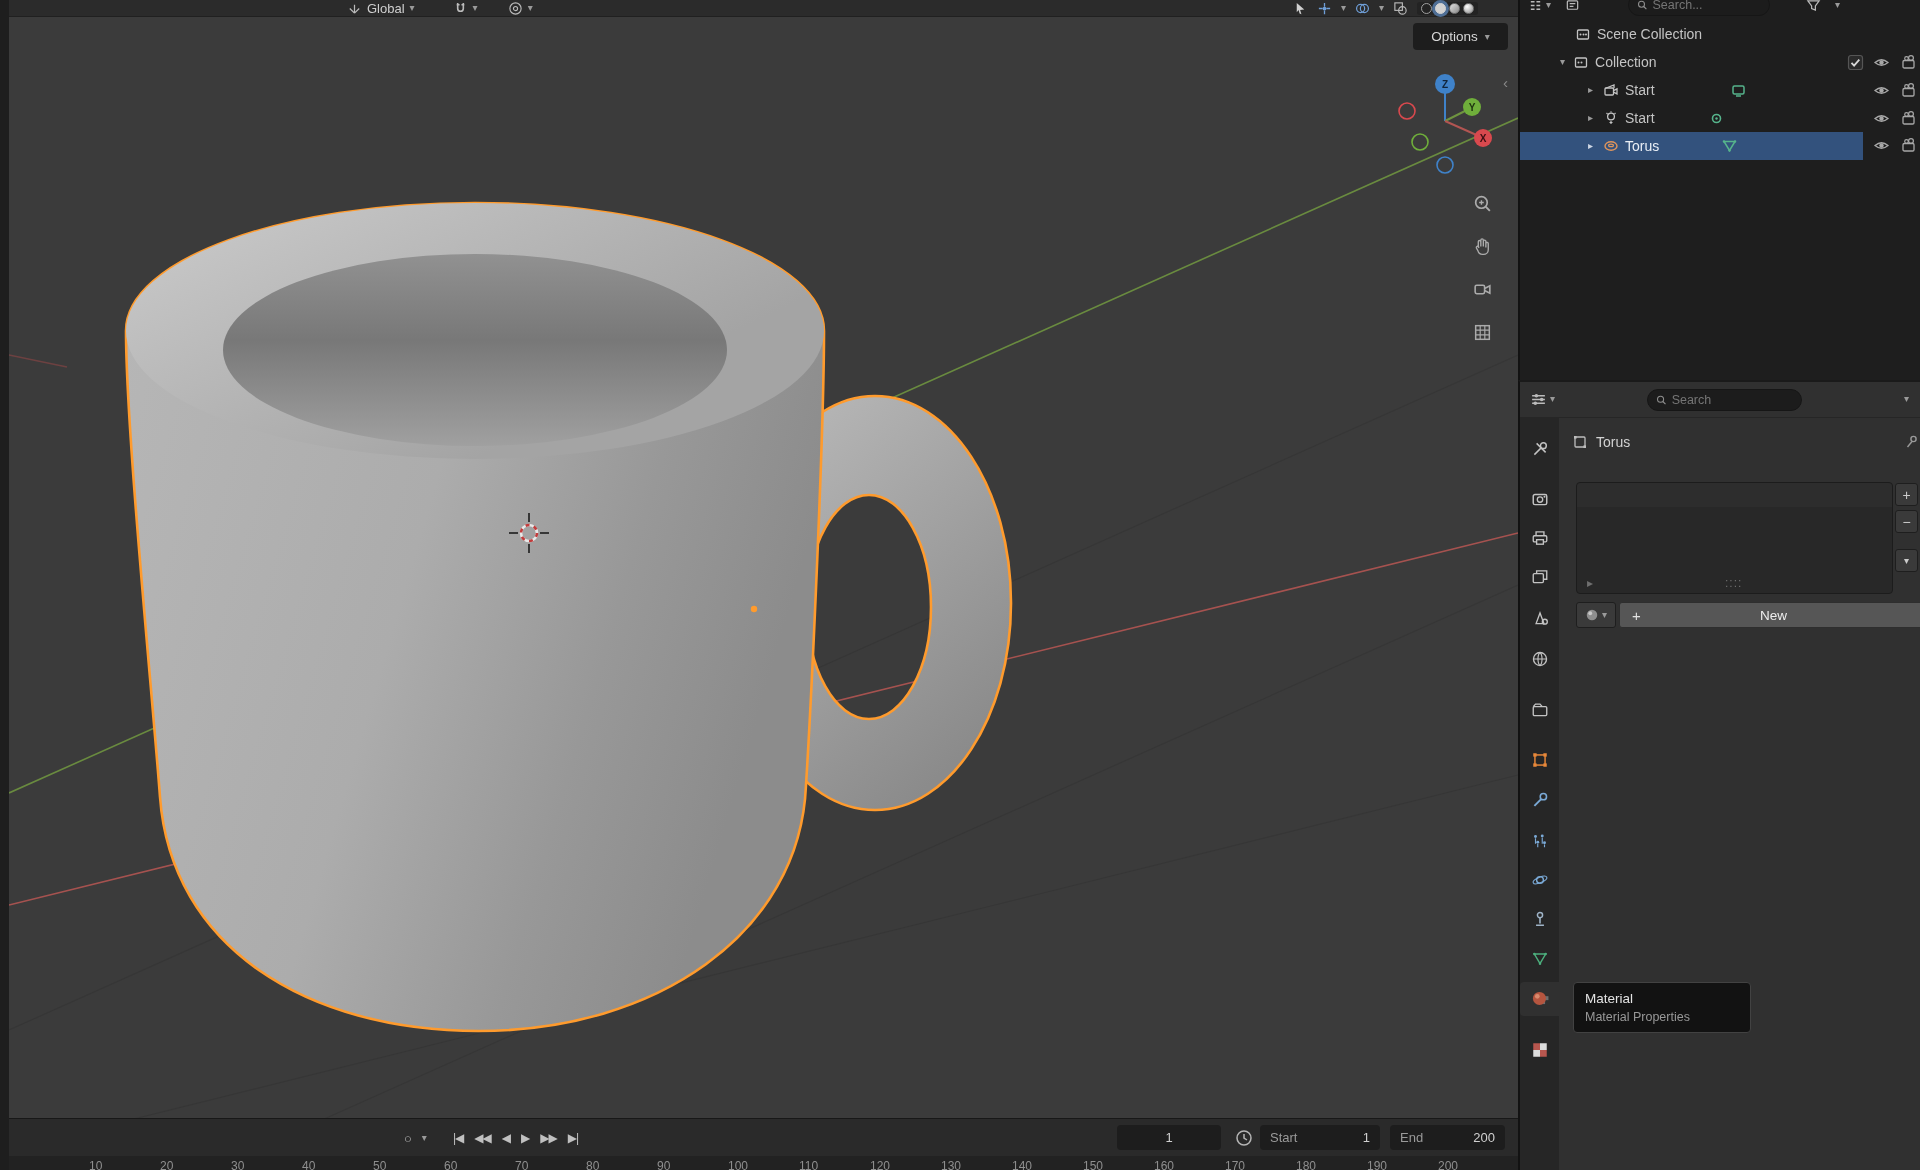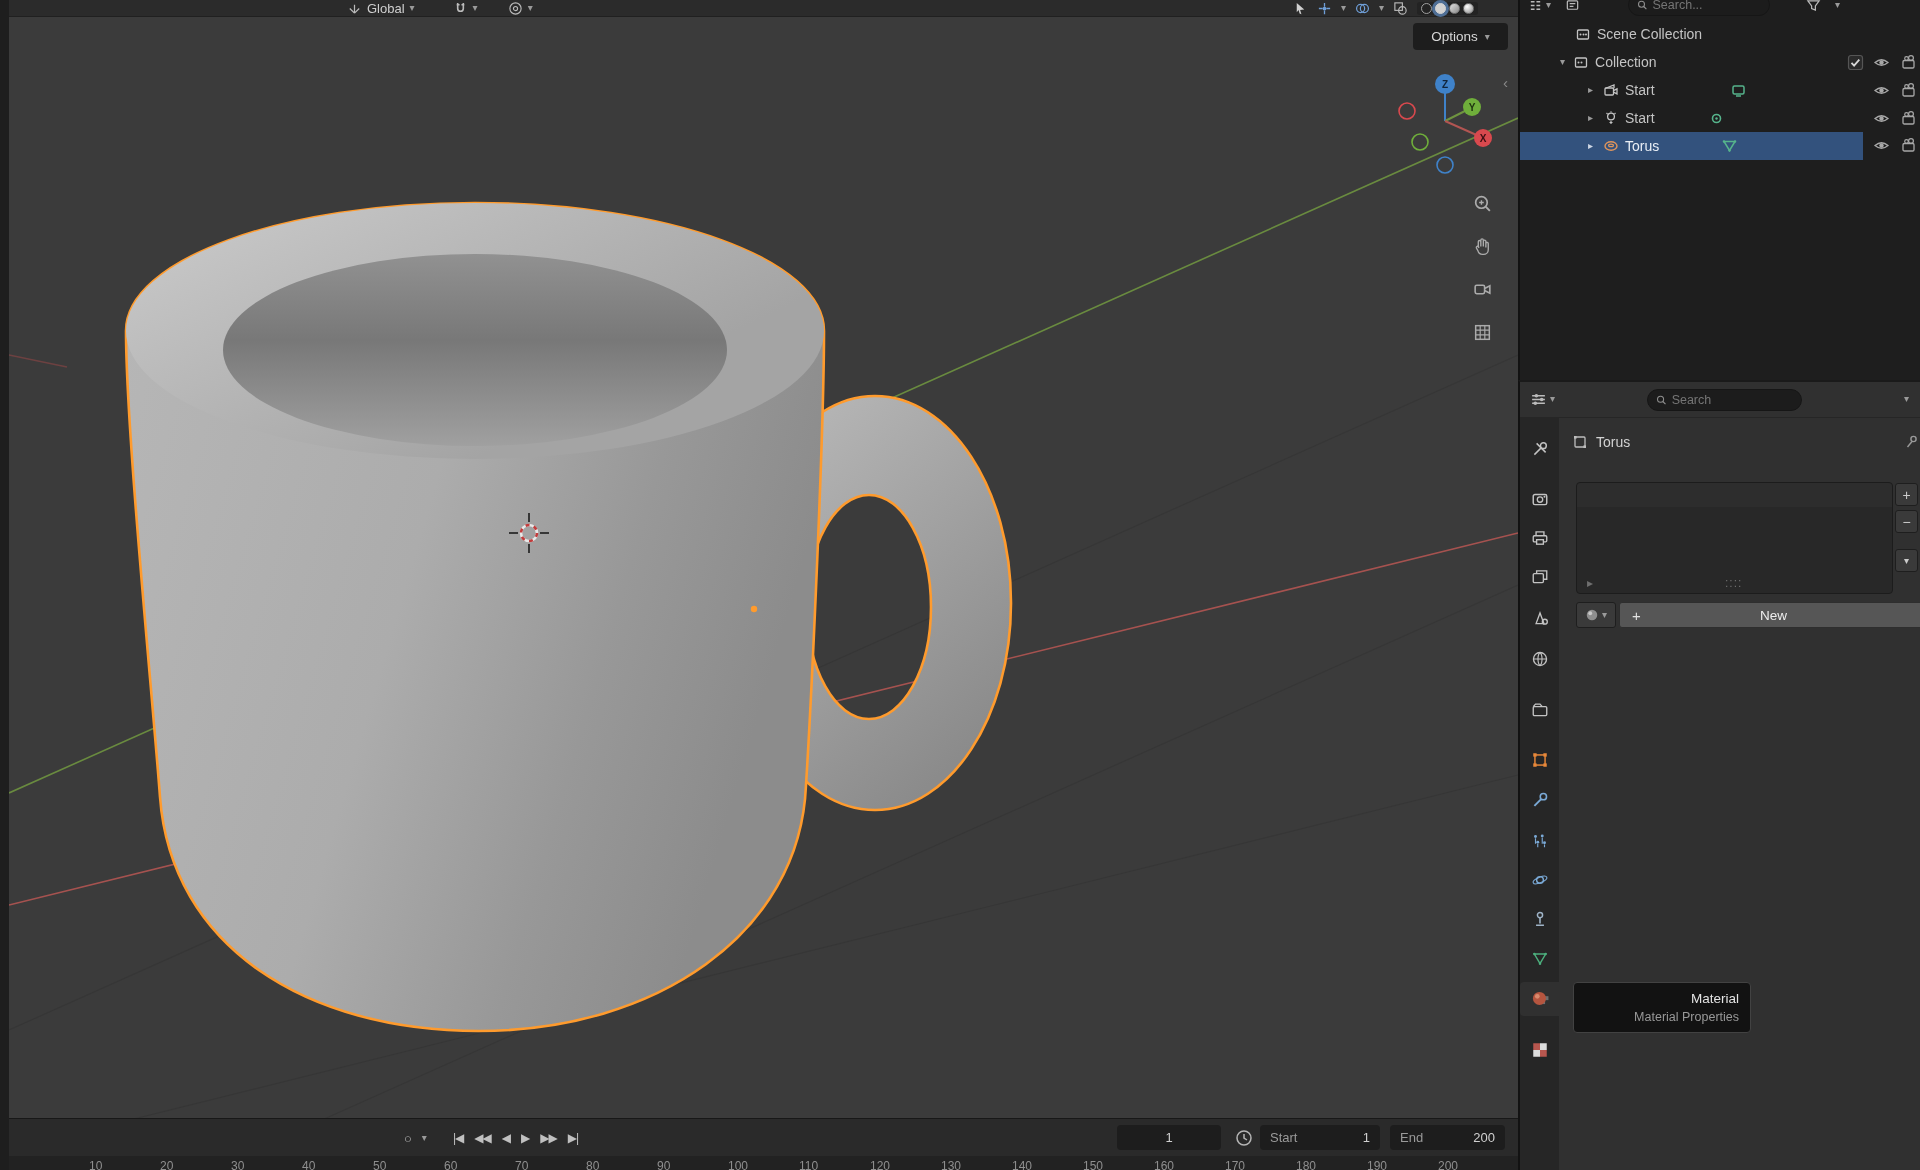--- a/index.html
+++ b/index.html
@@ -83,21 +83,21 @@
   .sq-btn { position:absolute; left:375px; width:23px; height:23px; background:#3a3a3a; border:1px solid #1e1e1e;
     border-radius:3px; display:flex; align-items:center; justify-content:center; font-size:14px; color:#cccccc; }
   .list-foot { position:absolute; color:#6f6f6f; font-size:12px; }
   .new-btn { position:absolute; left:99px; top:220px; width:309px; height:26px; background:#565656;
     border:1px solid #2e2e2e; border-radius:3px; display:flex; align-items:center; justify-content:center;
     font-size:13.5px; color:#ededed; }
   .new-btn .plus { position:absolute; left:12px; font-size:15px; color:#e2e2e2; }
   .matpick-btn { position:absolute; left:56px; top:220px; width:40px; height:26px; background:#3a3a3a;
     border:1px solid #1e1e1e; border-radius:3px; display:flex; align-items:center; justify-content:center; gap:3px; }
   .tooltip { position:absolute; left:53px; top:600px; width:178px; background:rgba(18,18,18,.97);
-    border:1px solid #424242; border-radius:4px; padding:8px 11px; z-index:9;text-align:right; }
+    border:1px solid #424242; border-radius:4px; padding:8px 11px; z-index:9; }
   .tooltip .tt-title { font-size:13.5px; color:#e3e3e3; }
   .tooltip .tt-sub { font-size:12.5px; color:#989898; margin-top:4px; }
 </style>
 </head>
 <body>
 
 <div id="app">
 
   <div id="viewport" class="abs">
 

